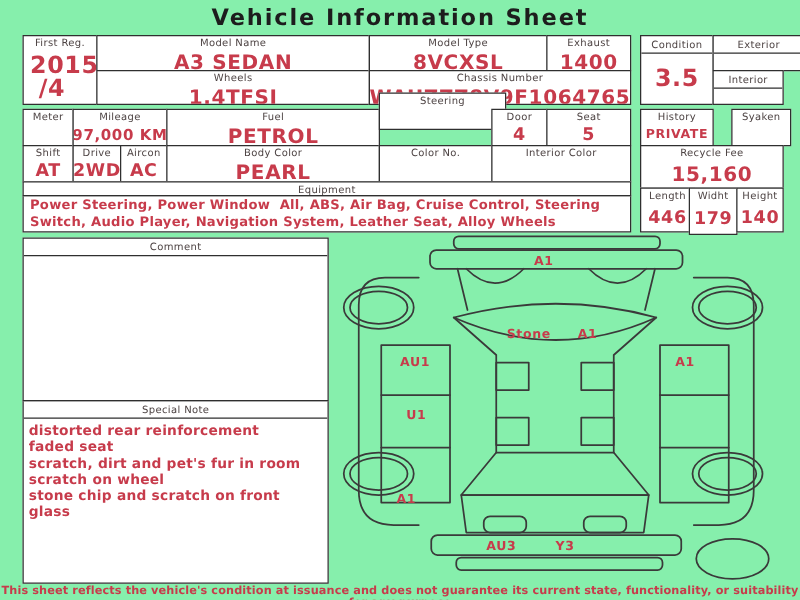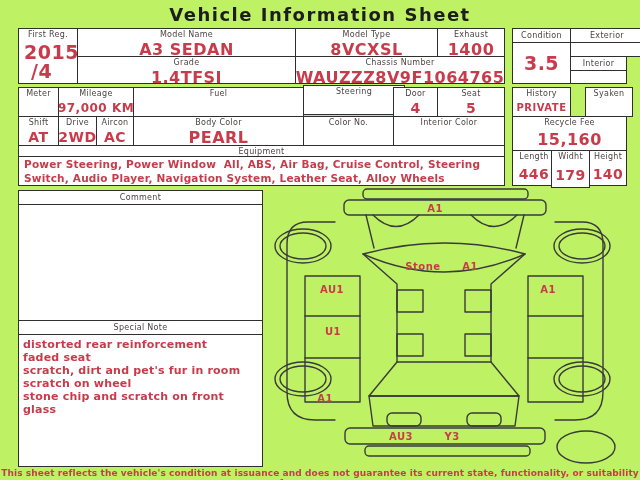--- a/index.html
+++ b/index.html
@@ -2,21 +2,21 @@
 <html style="--accent: #c73b4b; --header_text: #4d4343; --border: #2f2f2f;"><head>
 <meta charset="utf-8">
 <style>
   :root{
     --accent:#c73b4b;
     --header_text:#4d4343;
     --border:#2f2f2f;
   }
   html,body{margin:0;padding:0;background:#fff;}
   #sheet{
-    position:relative;width:640px;height:480px;background:#bef264;overflow:hidden;
+    position:relative;width:640px;height:480px;background:#86efac;overflow:hidden;
     font-family:"DejaVu Sans","Liberation Sans",sans-serif;
   }
   .title{
     position:absolute;top:4px;left:0;width:640px;text-align:center;
     font-size:18px;font-weight:600;letter-spacing:1.5px;color:#1d1d1d;
   }
   .cell{
     position:absolute;box-sizing:border-box;border:1px solid var(--border);
     display:flex;flex-direction:column;align-items:stretch;overflow:hidden;background:#fff;
   }
@@ -67,21 +67,21 @@
     <div class="val val-xl firstreg">
       <span>2015</span>
       <span class="fr2">/4</span>
     </div>
   </div>
   <div class="cell" style="left:77px;top:28px;width:219px;height:29px">
     <div class="lbl">Model Name</div>
     <div class="val val-lg">A3 SEDAN</div>
   </div>
   <div class="cell" style="left:77px;top:56px;width:219px;height:28px">
-    <div class="lbl">Grade</div>
+    <div class="lbl">Wheels</div>
     <div class="val val-lg">1.4TFSI</div>
   </div>
   <div class="cell" style="left:295px;top:28px;width:143px;height:29px">
     <div class="lbl">Model Type</div>
     <div class="val val-lg">8VCXSL</div>
   </div>
   <div class="cell" style="left:437px;top:28px;width:68px;height:29px">
     <div class="lbl">Exhaust</div>
     <div class="val val-lg">1400</div>
   </div>
@@ -106,22 +106,23 @@
   <div class="cell" style="left:18px;top:87px;width:41px;height:30px">
     <div class="lbl">Meter</div>
     <div class="val val-sm"></div>
   </div>
   <div class="cell" style="left:58px;top:87px;width:76px;height:30px">
     <div class="lbl">Mileage</div>
     <div class="val val-sm">97,000 KM</div>
   </div>
   <div class="cell" style="left:133px;top:87px;width:171px;height:30px">
     <div class="lbl">Fuel</div>
-  </div>
-  <div class="cell" style="left:303px;top:85px;width:102px;height:30px">
+    <div class="val val-lg">PETROL</div>
+  </div>
+  <div class="cell" style="left:303px;top:74px;width:102px;height:30px">
     <div class="lbl">Steering</div>
     <div class="val val-sm"></div>
   </div>
   <div class="cell" style="left:393px;top:87px;width:45px;height:30px">
     <div class="lbl">Door</div>
     <div class="val val-md">4</div>
   </div>
   <div class="cell" style="left:437px;top:87px;width:68px;height:30px">
     <div class="lbl">Seat</div>
     <div class="val val-md">5</div>

